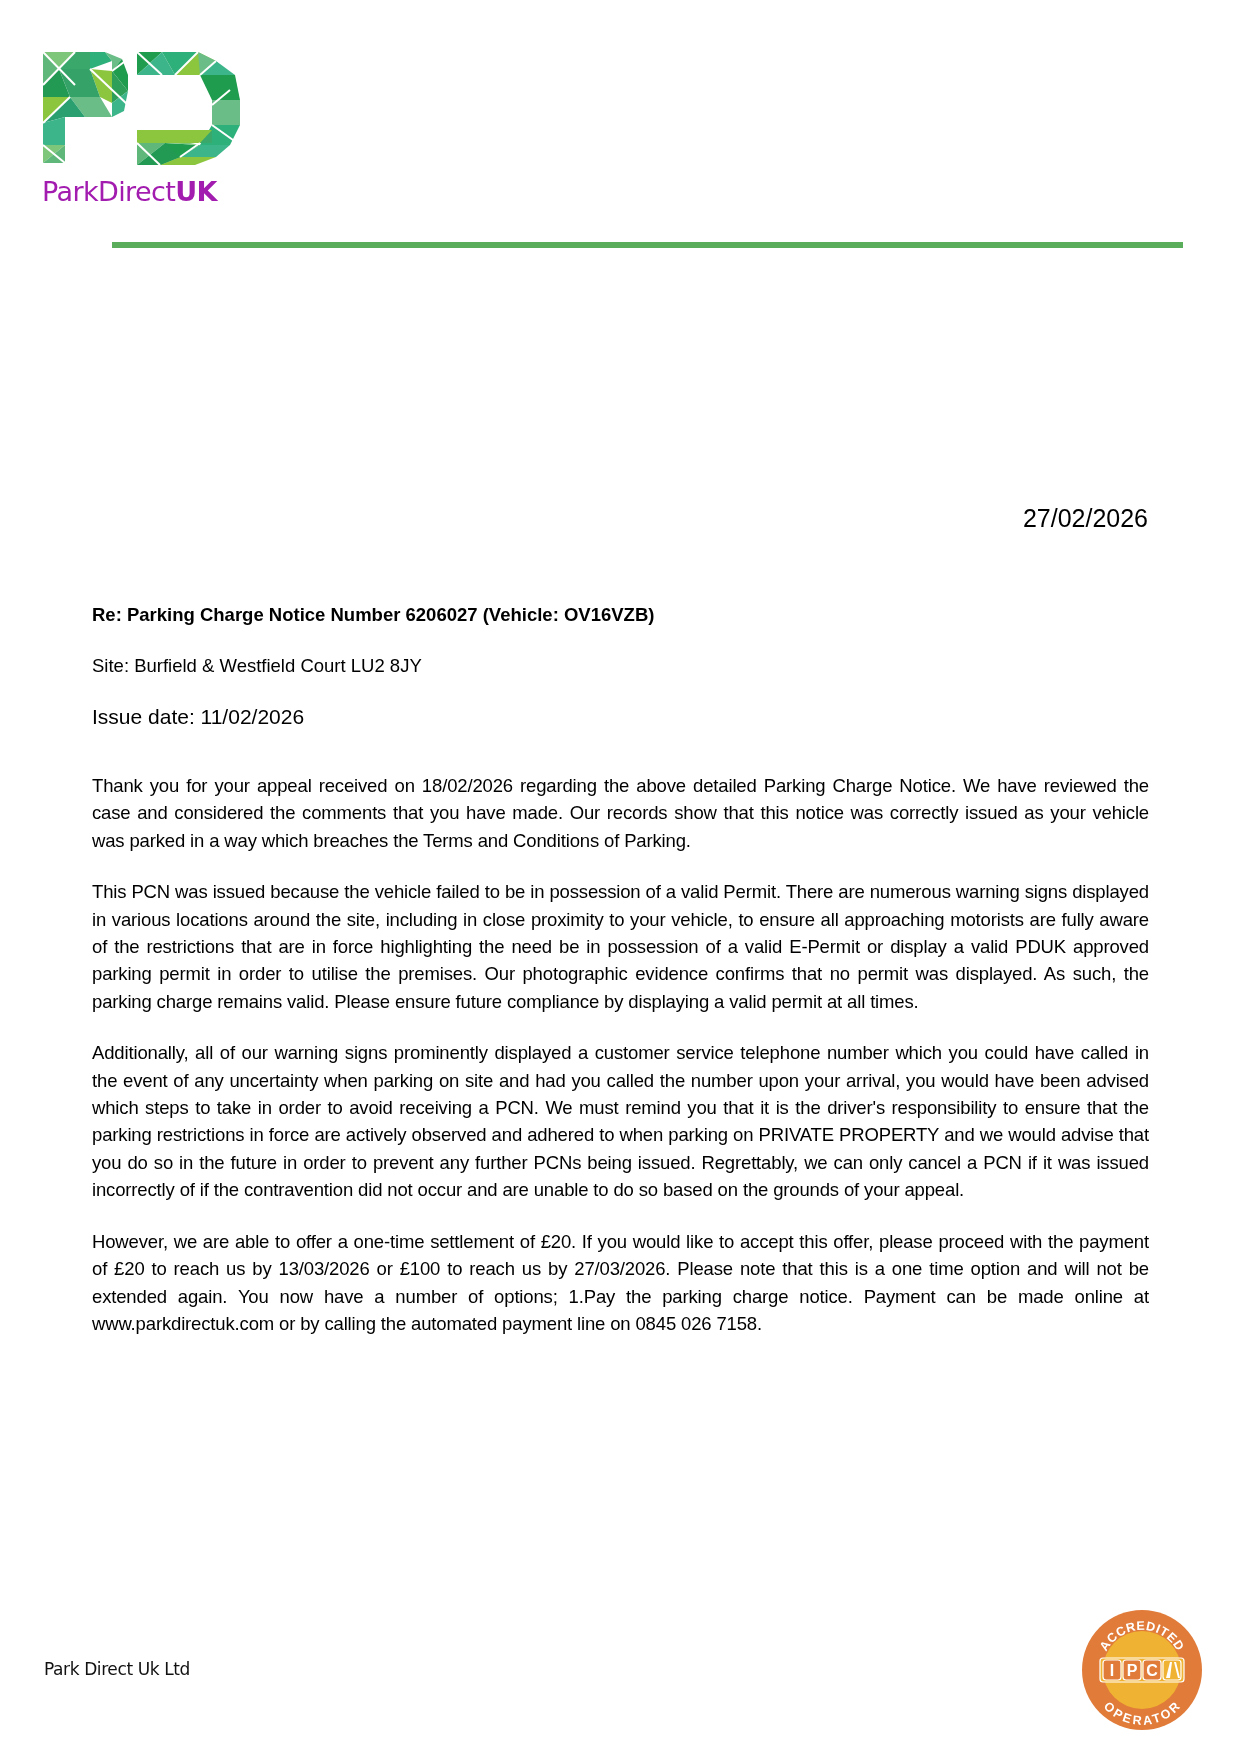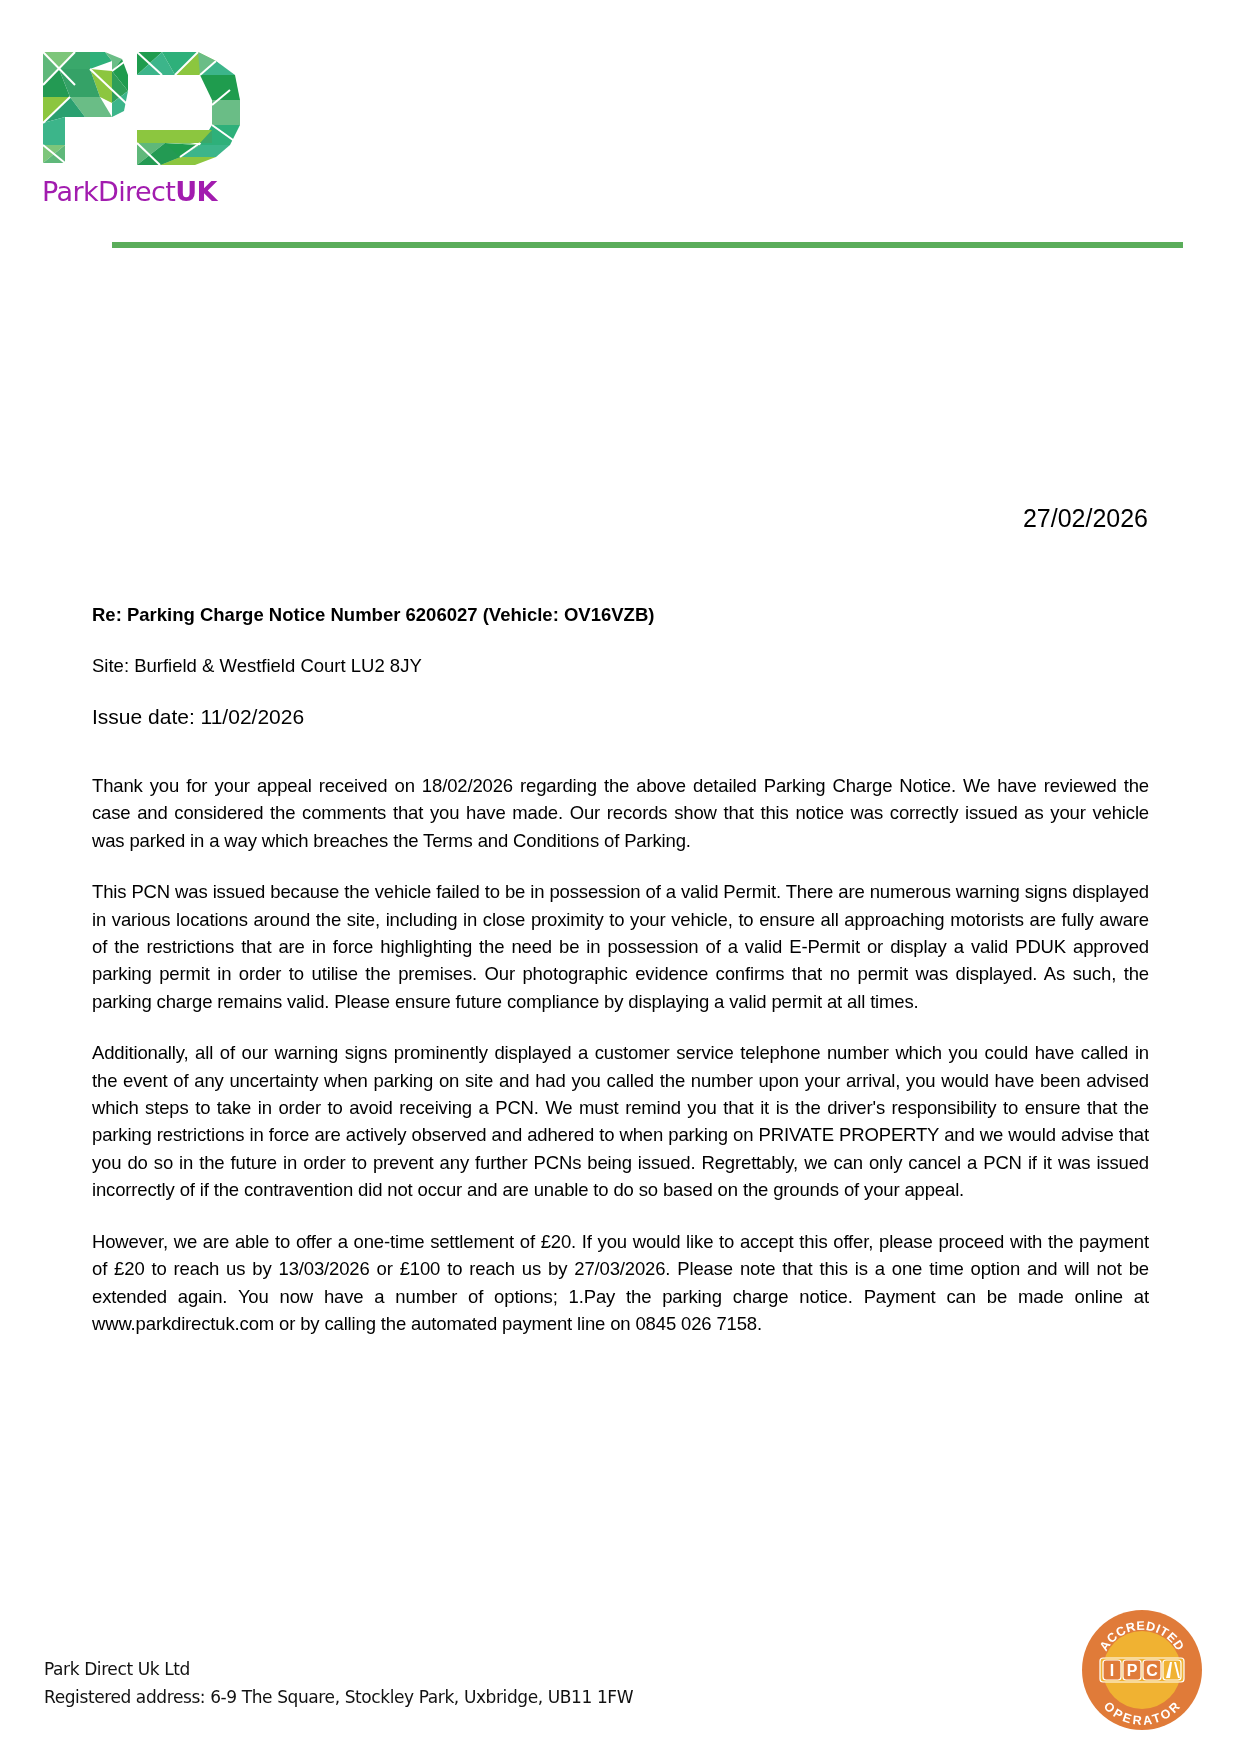--- a/index.html
+++ b/index.html
@@ -176,21 +176,20 @@
 
 <div class="body-text">
   <p>Thank you for your appeal received on 18/02/2026 regarding the above detailed Parking Charge Notice. We have reviewed the case and considered the comments that you have made.  Our records show that this notice was correctly issued as your vehicle was parked in a way which breaches the Terms and Conditions of Parking.</p>
   <p>This PCN was issued because the vehicle failed to be in possession of a valid Permit. There are numerous warning signs displayed in various locations around the site, including in close proximity to your vehicle, to ensure all approaching motorists are fully aware of the restrictions that are in force highlighting the need be in possession of a valid E-Permit or display a valid PDUK approved parking permit in order to utilise the premises. Our photographic evidence confirms that no permit was displayed. As such, the parking charge remains valid. Please ensure future compliance by displaying a valid permit at all times.</p>
   <p>Additionally, all of our warning signs prominently displayed a customer service telephone number which you could have called in the event of any uncertainty when parking on site and had you called the number upon your arrival, you would have been advised which steps to take in order to avoid receiving a PCN. We must remind you that it is the driver's responsibility to ensure that the parking restrictions in force are actively observed and adhered to when parking on PRIVATE PROPERTY and we would advise that you do so in the future in order to prevent any further PCNs being issued. Regrettably, we can only cancel a PCN if it was issued incorrectly of if the contravention did not occur and are unable to do so based on the grounds of your appeal.</p>
   <p>However, we are able to offer a one-time settlement of £20. If you would like to accept this offer, please proceed with the payment of £20 to reach us by 13/03/2026 or £100 to reach us by 27/03/2026.  Please note that this is a one time option and will not be extended again. You now have a number of options; 1.Pay the parking charge notice. Payment can be made online at www.parkdirectuk.com or by calling the automated payment line on 0845 026 7158.</p>
 </div>
 
 <div class="footer">
   <div>Park Direct Uk Ltd</div>
-  <div>Registered address: 6-9 The Square, Stockley Park, Uxbridge, UB11 1FW</div>
 </div>
 
 <div class="ipc-badge">
   <svg width="124" height="124" viewBox="0 0 124 124">
     <defs>
       <path id="arcTop" d="M 22,62 A 40,40 0 0 1 102,62"></path>
       <path id="arcBot" d="M 20,66 A 42,42 0 0 0 104,66"></path>
     </defs>
     <circle cx="62" cy="62" r="60" fill="#e07b39"></circle>
     <circle cx="62" cy="62" r="39" fill="#f0b232"></circle>

